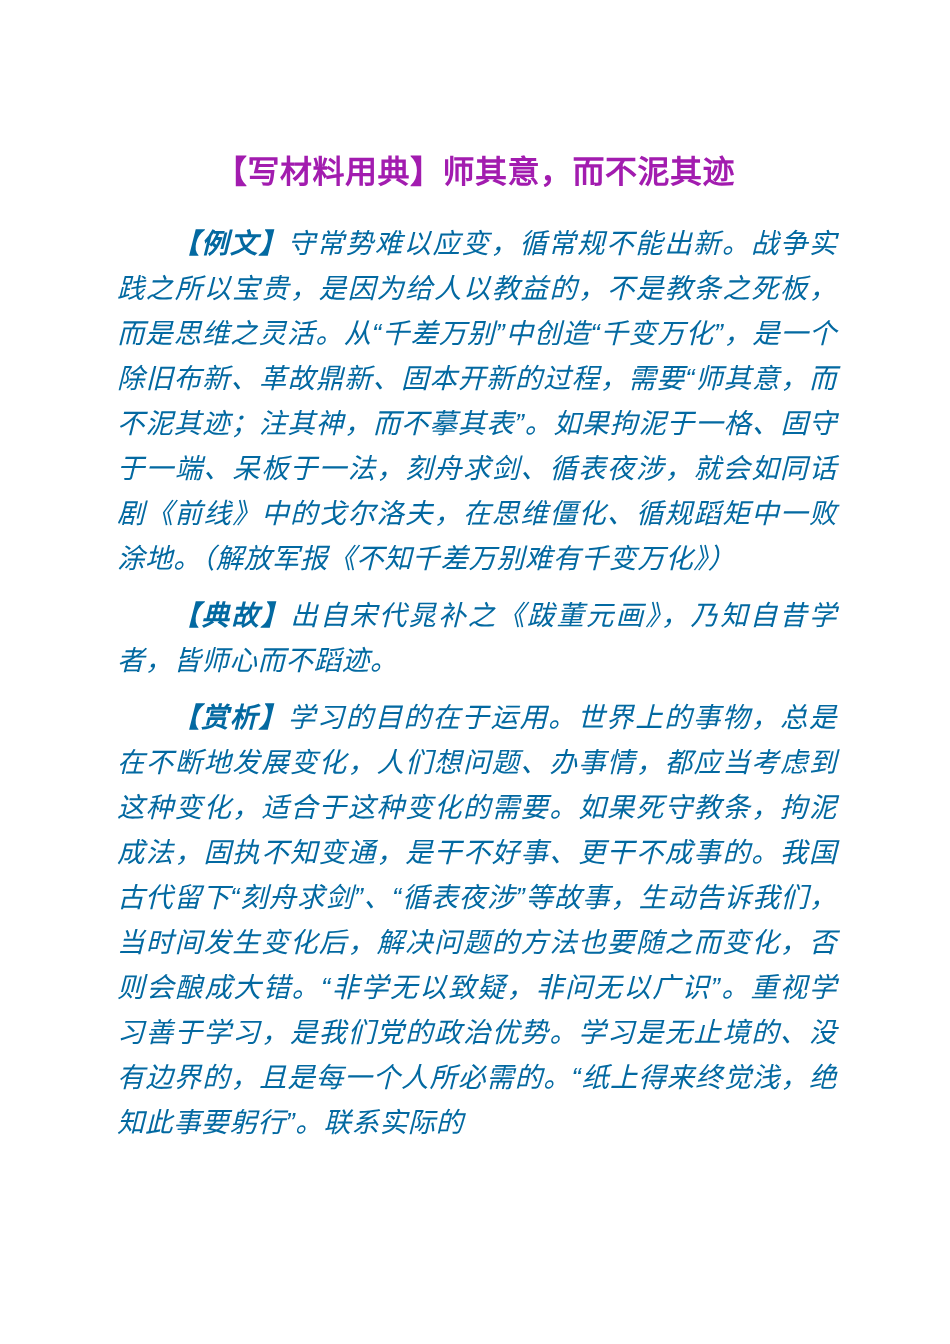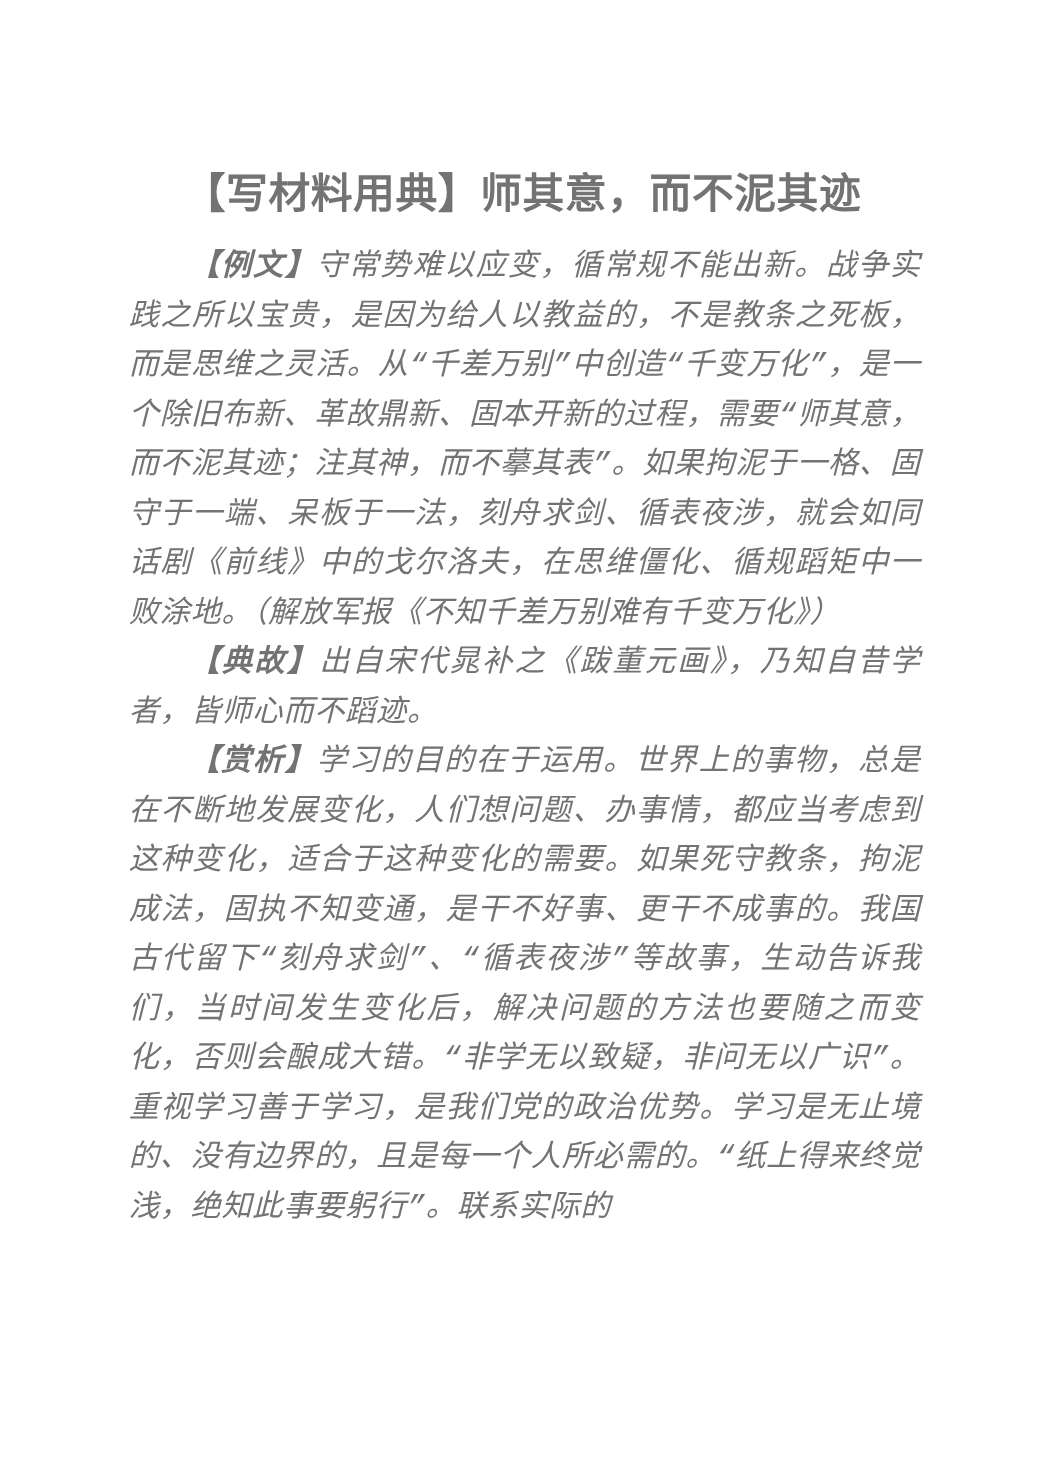--- a/index.html
+++ b/index.html
@@ -19,50 +19,50 @@
   }
 
   .doc-title {
     position: absolute;
     top: 126px;
     left: 0;
     right: 0;
     text-align: center;
     font-family: "DejaVu Sans", "Liberation Sans", sans-serif;
     font-weight: 700;
-    font-size: 38px;
+    font-size: 32px;
     line-height: 50px;
     letter-spacing: 0.5px;
-    color: #737373;
+    color: #a21caf;
     white-space: nowrap;
   }
 
   .body-block {
     position: absolute;
     top: 221px;
     left: 117px;
     width: 720px;
   }
 
   .para {
-    font-family: Liberation Mono, monospace;
+    font-family: Liberation Sans, sans-serif;
     font-size: 27.5px;
     line-height: 45px;
-    color: #737373;
+    color: #0369a1;
     text-align: justify;
     text-justify: inter-character;
     text-indent: 2em;
     margin: 0;
     letter-spacing: 0.6px;
     font-style: italic;
     -webkit-font-smoothing: antialiased;
   }
 
   .para + .para {
-    margin-top: 0;
+    margin-top: 12px;
   }
 
   .marker {
     font-weight: 600;
     font-style: italic;
   }
 </style>
 </head>
 <body>
 

